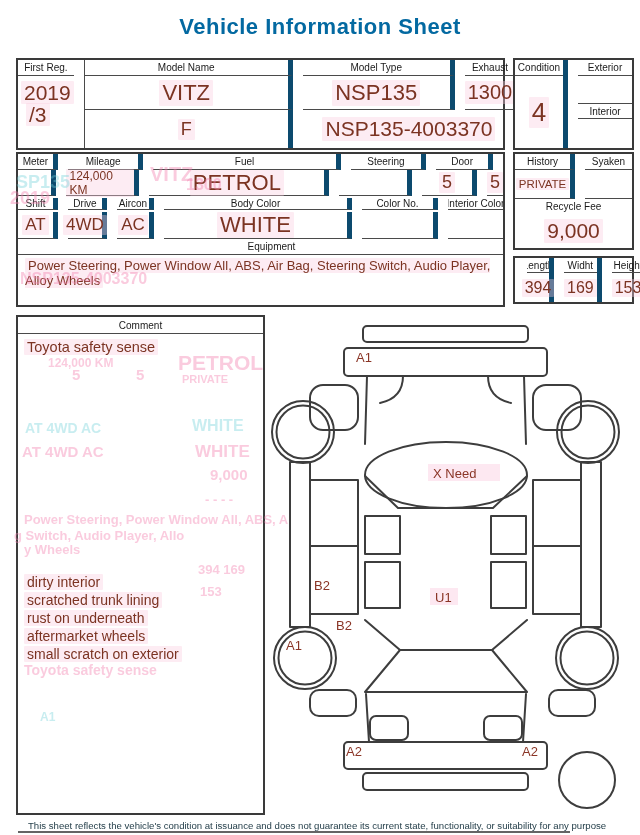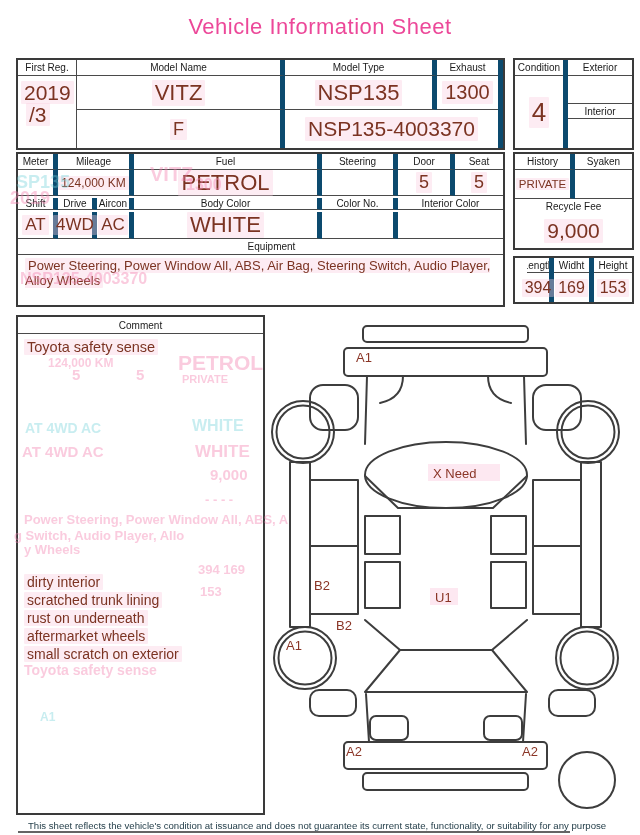--- a/index.html
+++ b/index.html
@@ -1,33 +1,33 @@
 <!DOCTYPE html>
 <html><head>
 <meta charset="utf-8">
 <style>
   * { margin:0; padding:0; box-sizing:border-box; }
   html,body { background:#ffffff; }
   body { font-family:"Liberation Sans", sans-serif; }
   #sheet { position:relative; width:640px; height:835px; background:#fff; overflow:hidden; }
 
   .title { position:absolute; left:0; top:14px; width:100%; text-align:center;
-           font-size:22px; letter-spacing:.5px; color:#ec4899; font-weight:400; }
+           font-size:22px; letter-spacing:.5px; color:#0369a1; font-weight:700; }
 
   .panel { position:absolute; border:2px solid #3a3a3a; background:#fff; }
 
   .hdr { font-size:10px; color:#1a1a1a; display:flex; align-items:center; justify-content:center;
          white-space:nowrap; overflow:hidden; }
   .red { color:#7b3322; }
   .hl  { background:rgba(250,205,224,.38); padding:0 3px; border-radius:1px; }
   .cell { display:flex; align-items:center; justify-content:center; }
   .bb { border-bottom:1px solid #4a4a4a; }
   .br { border-right:5px solid #0c4a6e; }
   .bt { border-top:1px solid #4a4a4a; }
-  .row { display:flex; }
+  .row { display:flex;gap:10px; }
   .col { display:flex; flex-direction:column; }
 
   
   #t1 { left:16px; top:58px; width:489px; height:92px; }
   
   #t2 { left:16px; top:152px; width:489px; height:155px; }
   #eq-text { font-size:13px; line-height:1.18; padding:3px 6px 0 7px; }
 
   
   #p1 { left:513px; top:58px;  width:121px; height:92px; }

